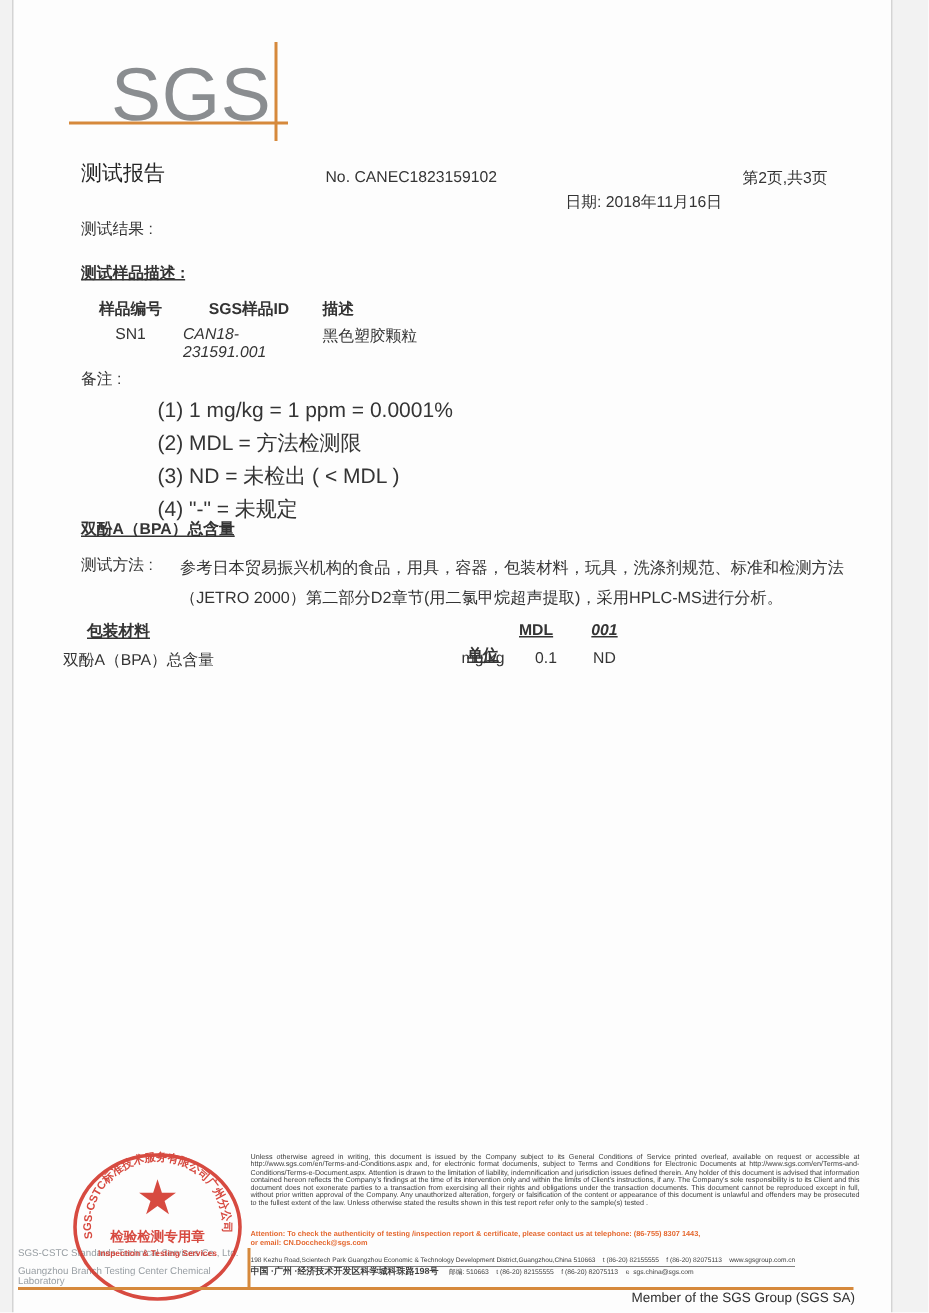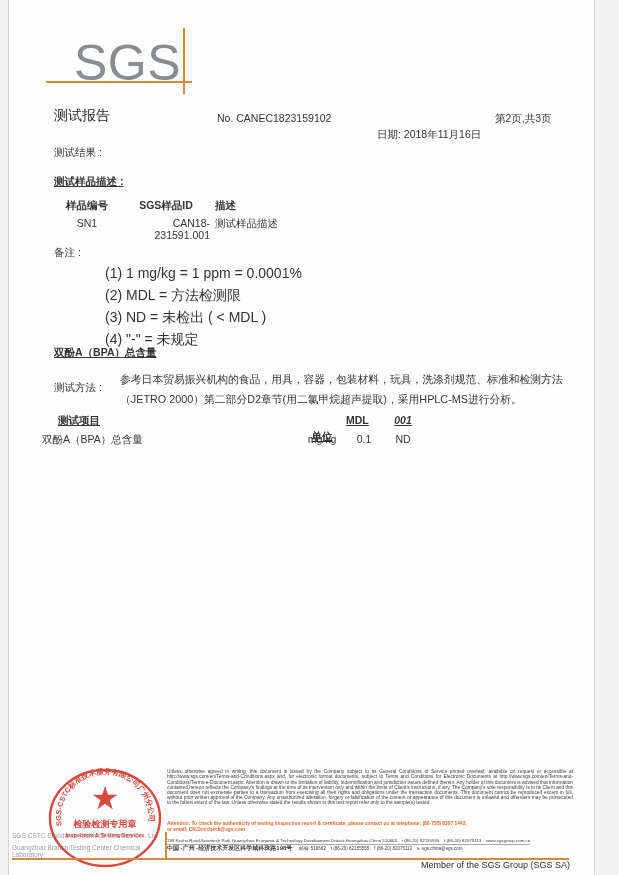--- a/index.html
+++ b/index.html
@@ -37,28 +37,28 @@
   .underline  { text-decoration:underline; }
 
   .results-label { left:54px; top:146px; }
   .sample-title  { left:54px; top:175px; }
 
   
   .st-h1 { left:56px;  top:199px; width:62px; text-align:center; }
   .st-h2 { left:126px; top:199px; width:80px; text-align:center; }
   .st-h3 { left:215px; top:199px; }
   .st-c1 { left:56px;  top:217px; width:62px; text-align:center; }
-  .st-c2 { left:122px; top:217px; width:88px; text-align:right; }
+  .st-c2 { left:122px; top:217px; width:88px; text-align:left;font-style:italic; }
   .st-c3 { left:215px; top:217px; }
 
   .notes-label { left:54px; top:246px; }
   .notes-list  { left:105px; top:262px; font-size:14px; line-height:22px; }
 
   .bpa-title   { left:54px; top:346px; font-size:10.5px; }
-  .method-label{ left:54px; top:370px;margin-top:11px; }
+  .method-label{ left:54px; top:370px; }
   .method-text { left:120px; top:369px; width:456px; font-size:10.8px; line-height:20px; }
 
   
   .rt-h-item { left:58px;  top:414px; }
   .rt-h-unit { left:300px; top:414px; width:44px; text-align:center;margin-top:16px; }
   .rt-h-mdl  { left:346px; top:414px; width:36px; }
   .rt-h-001  { left:386px; top:414px; width:34px; text-align:center; font-style:italic; }
   .rt-c-item { left:42px;  top:433px; }
   .rt-c-unit { left:300px; top:433px; width:44px; text-align:center; }
   .rt-c-mdl  { left:346px; top:433px; width:36px; text-align:center; }
@@ -111,35 +111,35 @@
 <div class="abs page-info">第2页,共3页</div>
 
 <div class="abs label results-label">测试结果 :</div>
 <div class="abs label bold underline sample-title">测试样品描述 :</div>
 
 <div class="abs label bold st-h1">样品编号</div>
 <div class="abs label bold st-h2">SGS样品ID</div>
 <div class="abs label bold st-h3">描述</div>
 <div class="abs label st-c1">SN1</div>
 <div class="abs label st-c2">CAN18-231591.001</div>
-<div class="abs label st-c3">测试样品描述</div>
+<div class="abs label st-c3">黑色塑胶颗粒</div>
 
 <div class="abs label notes-label">备注 :</div>
 <div class="abs notes-list">
   <div>(1) 1 mg/kg = 1 ppm = 0.0001%</div>
   <div>(2) MDL = 方法检测限</div>
   <div>(3) ND = 未检出 ( &lt; MDL )</div>
   <div>(4) "-" = 未规定</div>
 </div>
 
 <div class="abs label bold underline bpa-title">双酚A（BPA）总含量</div>
 <div class="abs label method-label">测试方法 :</div>
 <div class="abs method-text">参考日本贸易振兴机构的食品，用具，容器，包装材料，玩具，洗涤剂规范、标准和检测方法（JETRO 2000）第二部分D2章节(用二氯甲烷超声提取)，采用HPLC-MS进行分析。</div>
 
-<div class="abs label bold underline rt-h-item">测试项目</div>
+<div class="abs label bold underline rt-h-item">包装材料</div>
 <div class="abs label bold underline rt-h-unit">单位</div>
 <div class="abs label bold underline rt-h-mdl">MDL</div>
 <div class="abs label bold underline rt-h-001">001</div>
 <div class="abs label rt-c-item">双酚A（BPA）总含量</div>
 <div class="abs label rt-c-unit">mg/kg</div>
 <div class="abs label rt-c-mdl">0.1</div>
 <div class="abs label rt-c-001">ND</div>
 
 <div class="abs company-line1">SGS-CSTC Standards Technical Services Co., Ltd.</div>
 <div class="abs company-line2">Guangzhou Branch Testing Center Chemical Laboratory</div>

